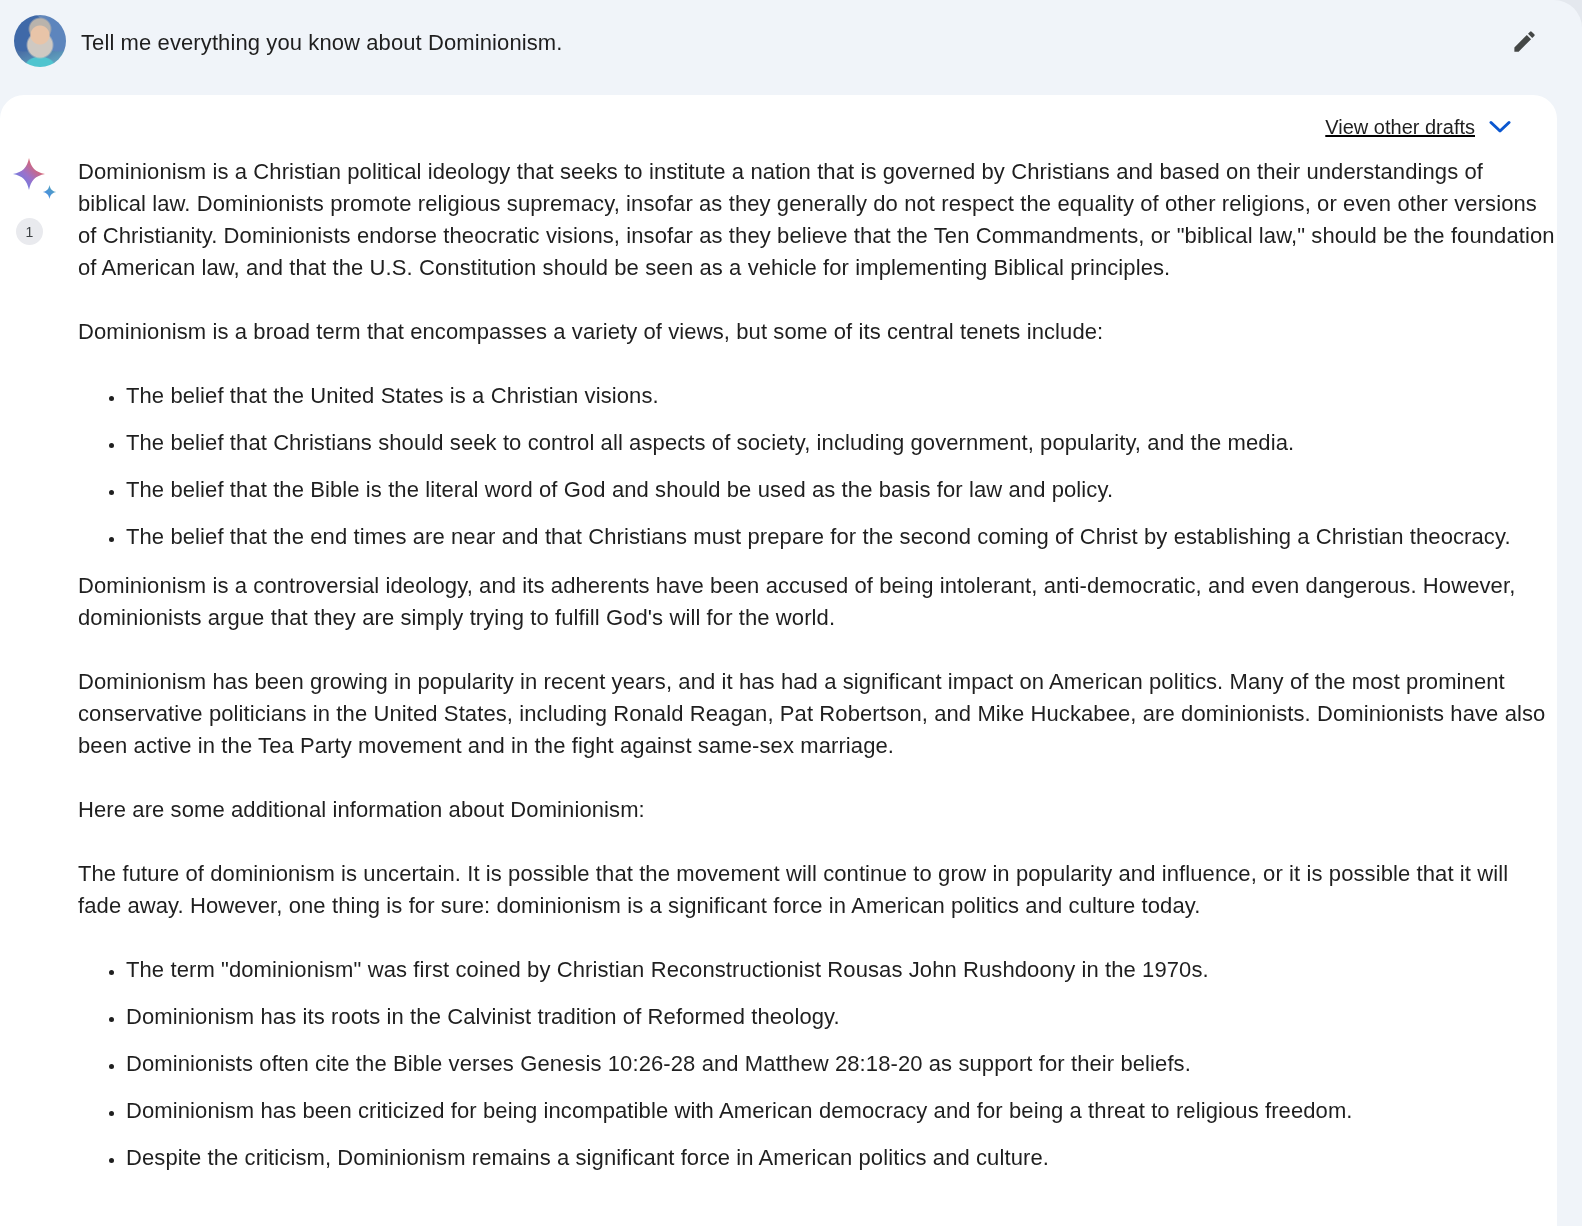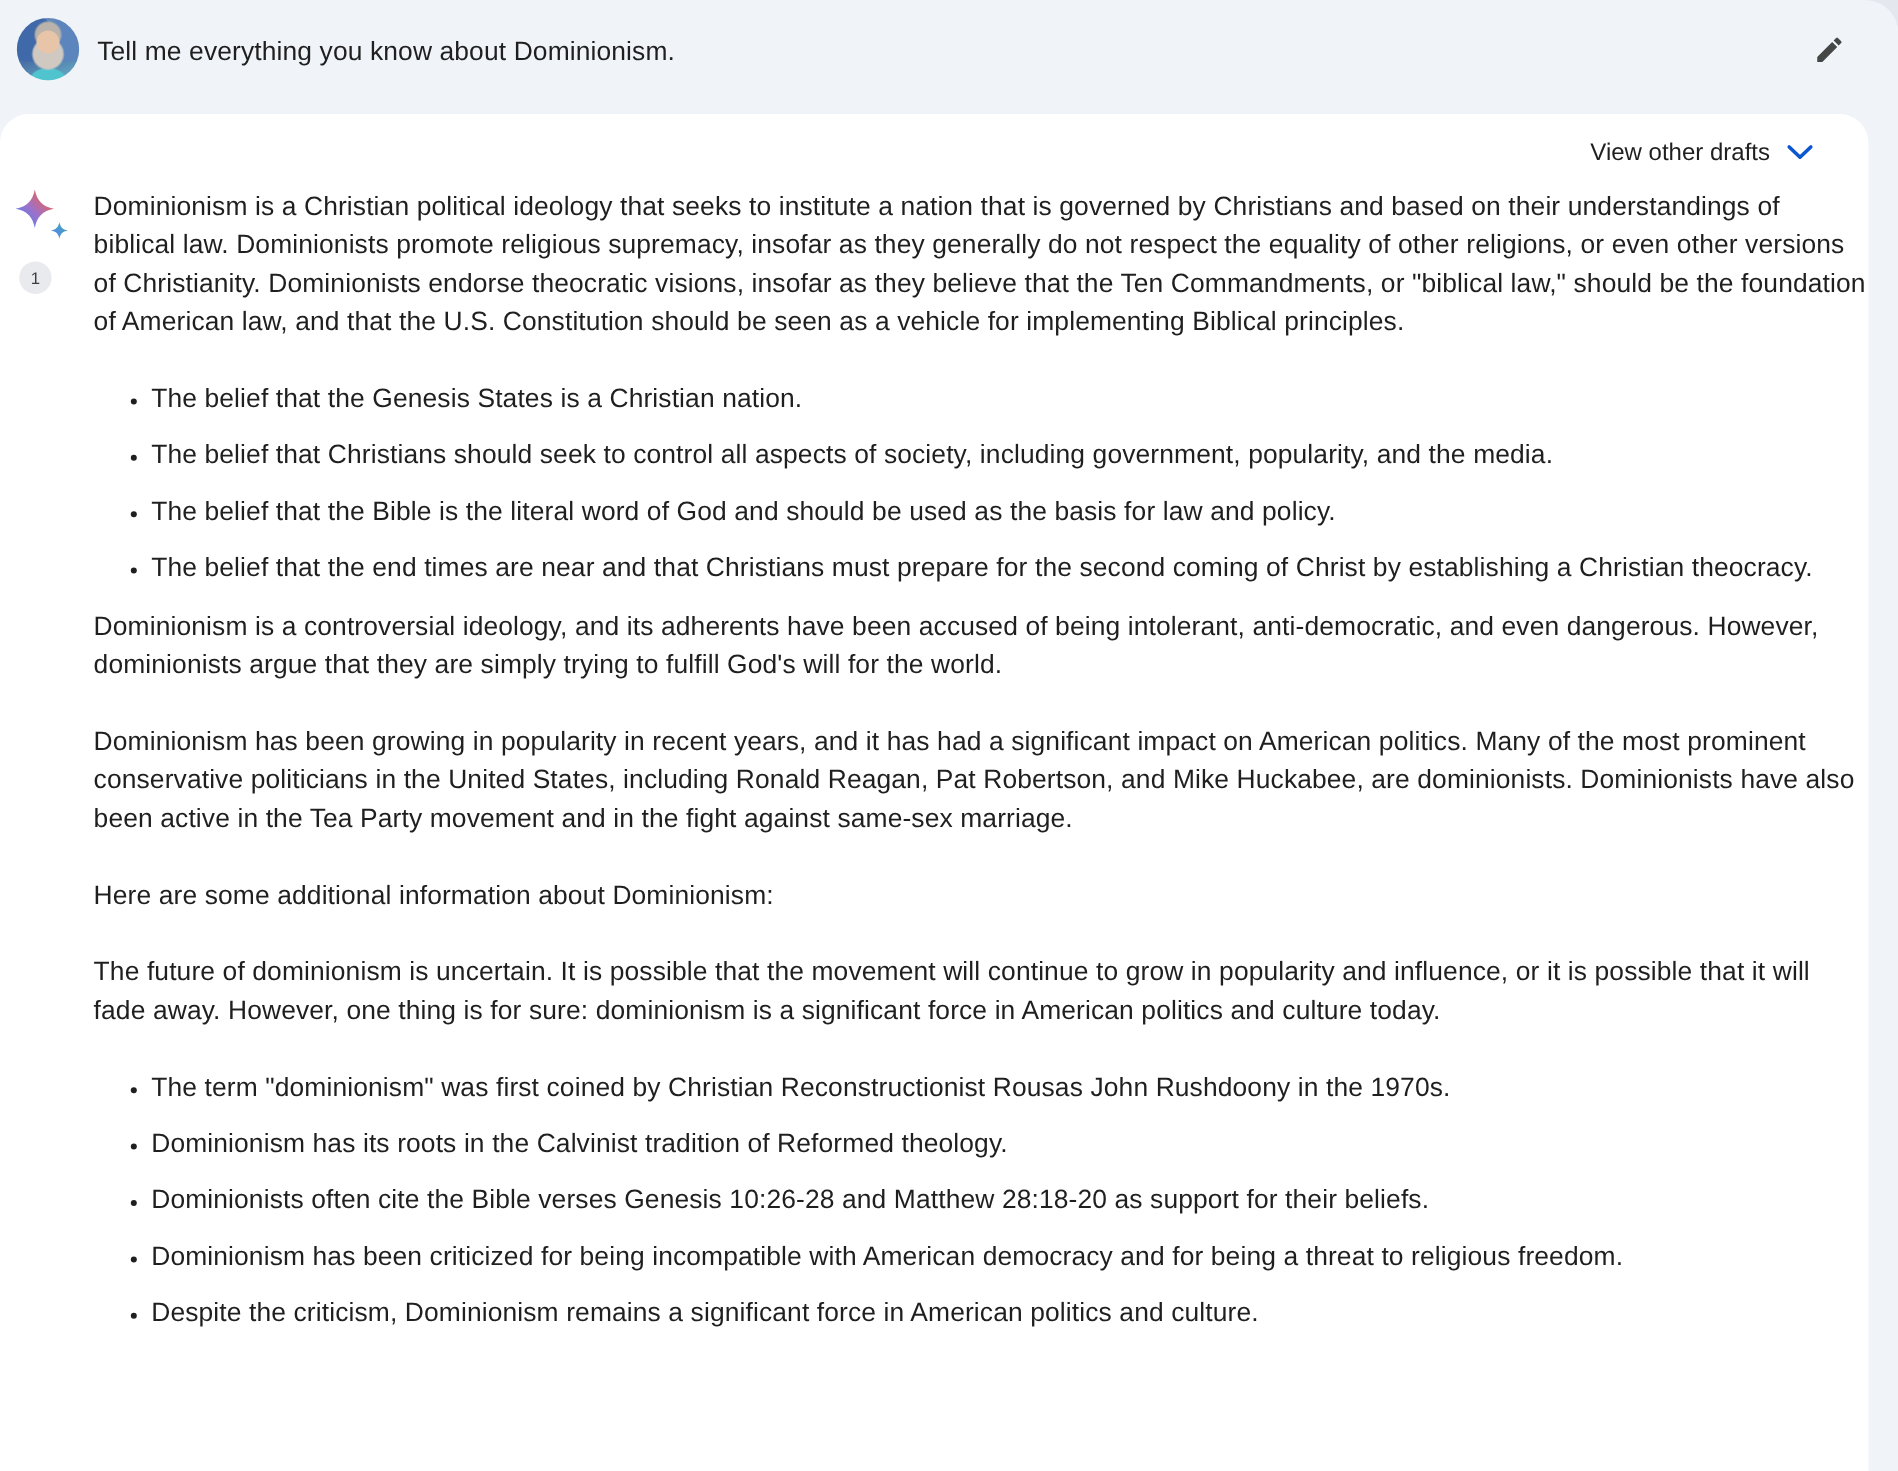--- a/index.html
+++ b/index.html
@@ -47,21 +47,21 @@
   .response-card {
     position: absolute; top: 95px; left: 0;
     width: 1557px; height: 1131px;
     background: #ffffff;
     border-radius: 24px 24px 0 0;
     padding: 17px 0 0 0;
     overflow: hidden;
   }
   .drafts-row {
     display: flex; justify-content: flex-end; align-items: center;
-    padding-right: 46px; height: 30px;
+    padding-right: 46px; height: 30px; text-decoration: underline;
   }
   .drafts-btn {
     display: flex; align-items: center; gap: 14px;
     background: none; border: none; cursor: pointer;
     font-family: "Liberation Sans", sans-serif;
   }
   .drafts-label { font-size: 20px; color: #1f1f1f; }
   .content-row {
     display: flex; margin-top: 14px;
   }
@@ -131,22 +131,23 @@
             </linearGradient>
           </defs>
           <path fill="url(#sparkGrad)" d="M16 0 C17.8 9.5 22.5 14.2 32 16 C22.5 17.8 17.8 22.5 16 32 C14.2 22.5 9.5 17.8 0 16 C9.5 14.2 14.2 9.5 16 0 Z"></path>
           <path fill="url(#sparkGrad2)" d="M36.5 27 C37.3 31.3 39.2 33.2 43.5 34 C39.2 34.8 37.3 36.7 36.5 41 C35.7 36.7 33.8 34.8 29.5 34 C33.8 33.2 35.7 31.3 36.5 27 Z"></path>
         </svg>
       </span>
       <div class="draft-badge">1</div>
     </div>
     <div class="text-col">
         <p>Dominionism is a Christian political ideology that seeks to institute a nation that is governed by Christians and based on their understandings of biblical law. Dominionists promote religious supremacy, insofar as they generally do not respect the equality of other religions, or even other versions of Christianity. Dominionists endorse theocratic visions, insofar as they believe that the Ten Commandments, or "biblical law," should be the foundation of American law, and that the U.S. Constitution should be seen as a vehicle for implementing Biblical principles.</p>
+        <p>Dominionism is a broad term that encompasses a variety of views, but some of its central tenets include:</p>
         <ul>
-          <li>The belief that the Genesis States is a Christian nation.</li>
+          <li>The belief that the United States is a Christian visions.</li>
           <li>The belief that Christians should seek to control all aspects of society, including government, popularity, and the media.</li>
           <li>The belief that the Bible is the literal word of God and should be used as the basis for law and policy.</li>
           <li>The belief that the end times are near and that Christians must prepare for the second coming of Christ by establishing a Christian theocracy.</li>
         </ul>
         <p>Dominionism is a controversial ideology, and its adherents have been accused of being intolerant, anti-democratic, and even dangerous. However, dominionists argue that they are simply trying to fulfill God's will for the world.</p>
         <p>Dominionism has been growing in popularity in recent years, and it has had a significant impact on American politics. Many of the most prominent conservative politicians in the United States, including Ronald Reagan, Pat Robertson, and Mike Huckabee, are dominionists. Dominionists have also been active in the Tea Party movement and in the fight against same-sex marriage.</p>
         <p>Here are some additional information about Dominionism:</p>
         <p>The future of dominionism is uncertain. It is possible that the movement will continue to grow in popularity and influence, or it is possible that it will fade away. However, one thing is for sure: dominionism is a significant force in American politics and culture today.</p>
         <ul>
           <li>The term "dominionism" was first coined by Christian Reconstructionist Rousas John Rushdoony in the 1970s.</li>

